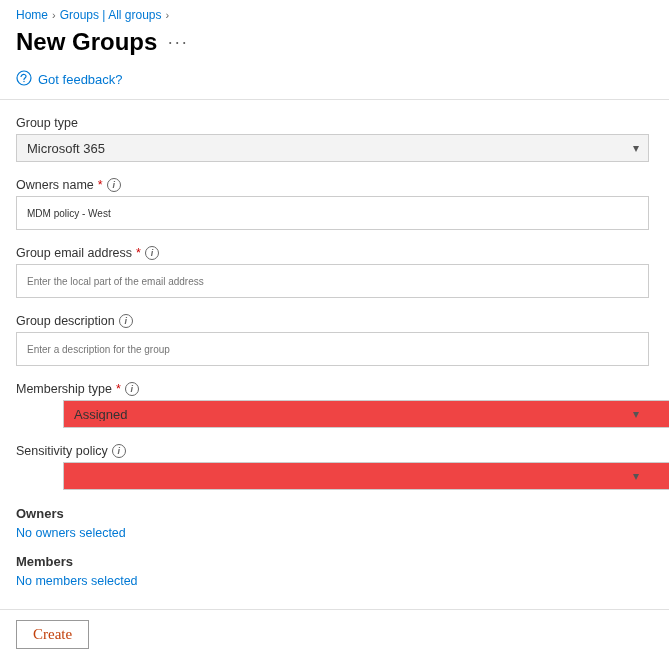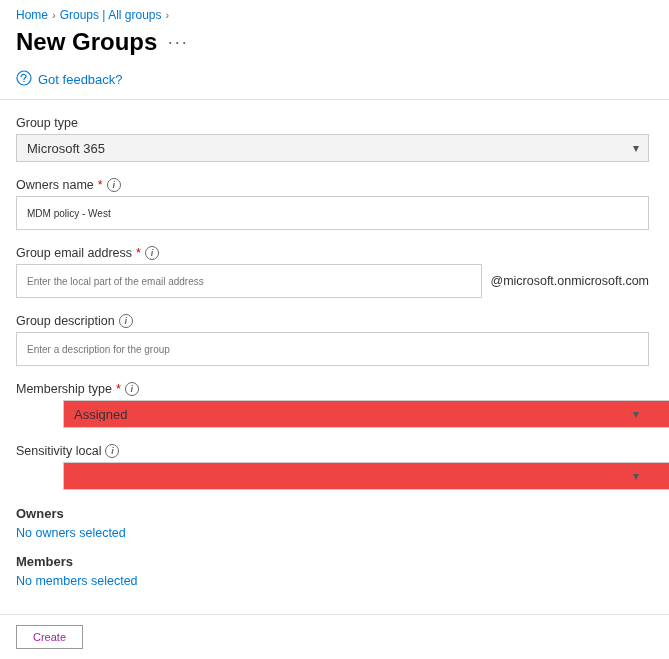--- a/index.html
+++ b/index.html
@@ -174,23 +174,24 @@
     }
     .footer-bar {
       padding: 10px 16px;
       border-top: 1px solid #e0e0e0;
       background: #fff;
     }
     .create-button {
       padding: 5px 16px;
       background: #fff;
       border: 1px solid #999;
-      font-size: 11px;
-      cursor: pointer;
-      color: #a21caf;
+      font-size: 15px;
+      cursor: pointer;
+      color: #c2410c;
+      font-family: Liberation Serif, serif;
     }
   </style>
 </head>
 <body>
 
 <div class="page-wrapper">
 
   <div class="breadcrumb-bar">
     <a class="breadcrumb-link">Home</a>
     <span class="breadcrumb-sep">›</span>
@@ -241,21 +242,20 @@
     </div>
 
     <div class="form-group">
       <div class="form-label">
         <span>Group email address</span>
         <span class="required-star">*</span>
         <span class="info-icon">i</span>
       </div>
       <div class="email-row">
         <input type="text" class="form-input email-input" placeholder="Enter the local part of the email address" style="">
-        <span class="email-suffix">@microsoft.onmicrosoft.com</span>
       </div>
     </div>
 
     <div class="form-group">
       <div class="form-label">
         <span>Group description</span>
         <span class="info-icon">i</span>
       </div>
       <input type="text" class="form-input" placeholder="Enter a description for the group" style="">
     </div>
@@ -271,21 +271,21 @@
           <option>Assigned</option>
           <option>Dynamic User</option>
           <option>Dynamic Device</option>
         </select>
         <span class="chevron-icon">▾</span>
       </div>
     </div>
 
     <div class="form-group">
       <div class="form-label">
-        <span>Sensitivity local</span>
+        <span>Sensitivity policy</span>
         <span class="info-icon">i</span>
       </div>
       <div class="form-select-wrapper">
         <select class="form-select white-bg">
           <option value=""></option>
         </select>
         <span class="chevron-icon">▾</span>
       </div>
     </div>
 

